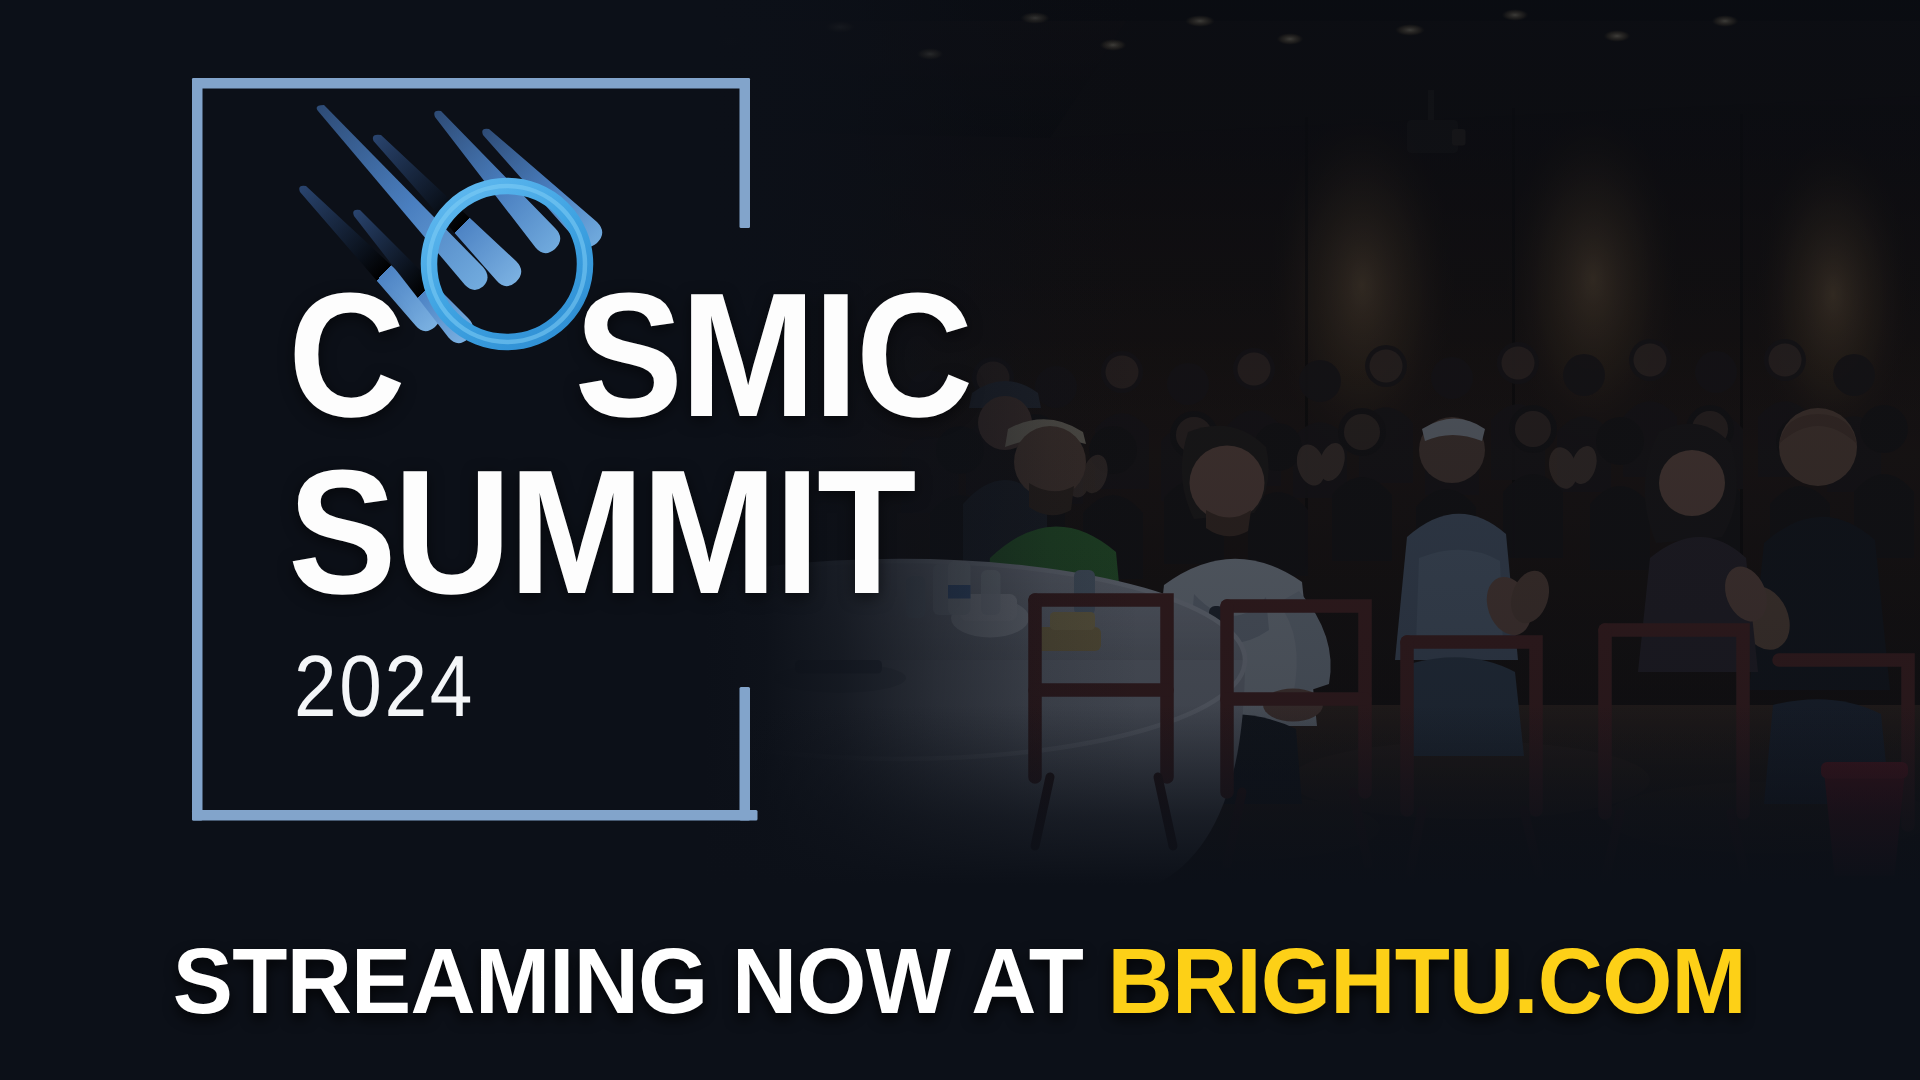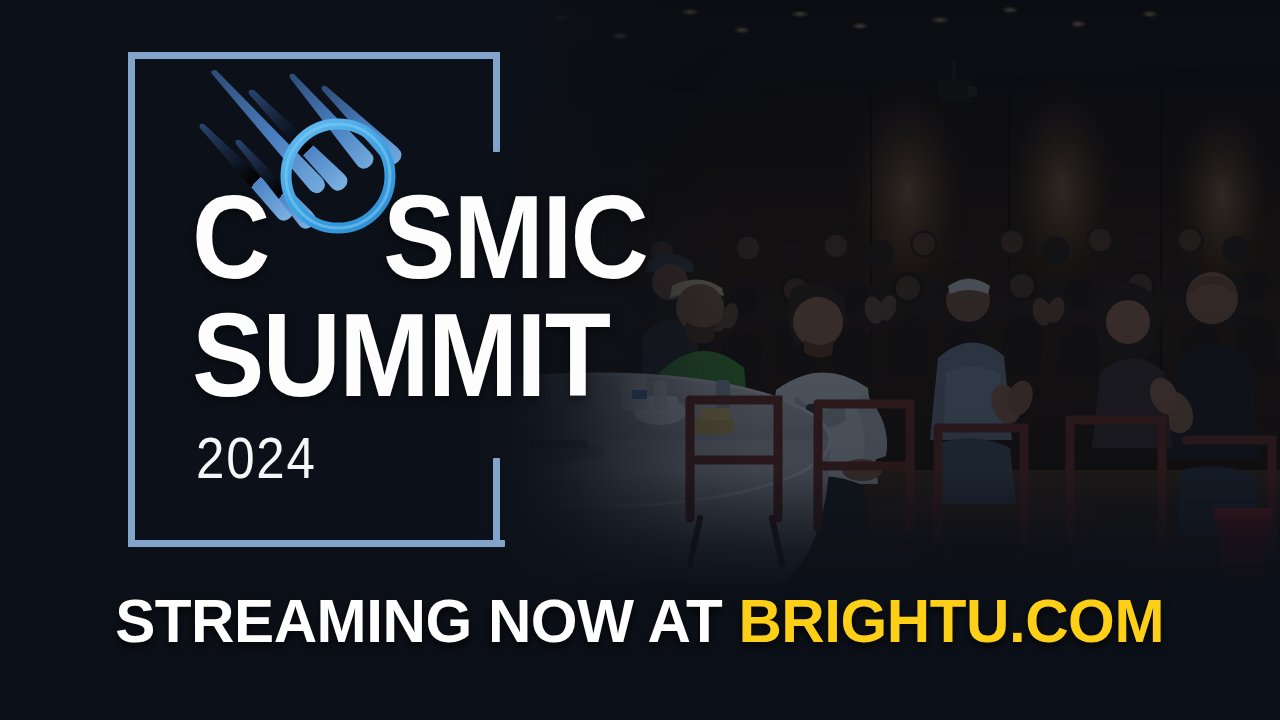--- a/index.html
+++ b/index.html
@@ -126,20 +126,21 @@
     transform-origin:left center;
   }
 
   
   #tagline-bar {
     position:absolute;
     left:0; top:590px;
     width:1280px; height:130px;
     background:#0c1018;
     display:flex;
+    align-items:center;
     justify-content:center;
   }
   #tagline {
     white-space:nowrap;
     font-family:"Liberation Sans", sans-serif;
     font-weight:700;
     font-size:62px;
     line-height:1;
     letter-spacing:-0.5px;
     transform:scaleX(0.97);

